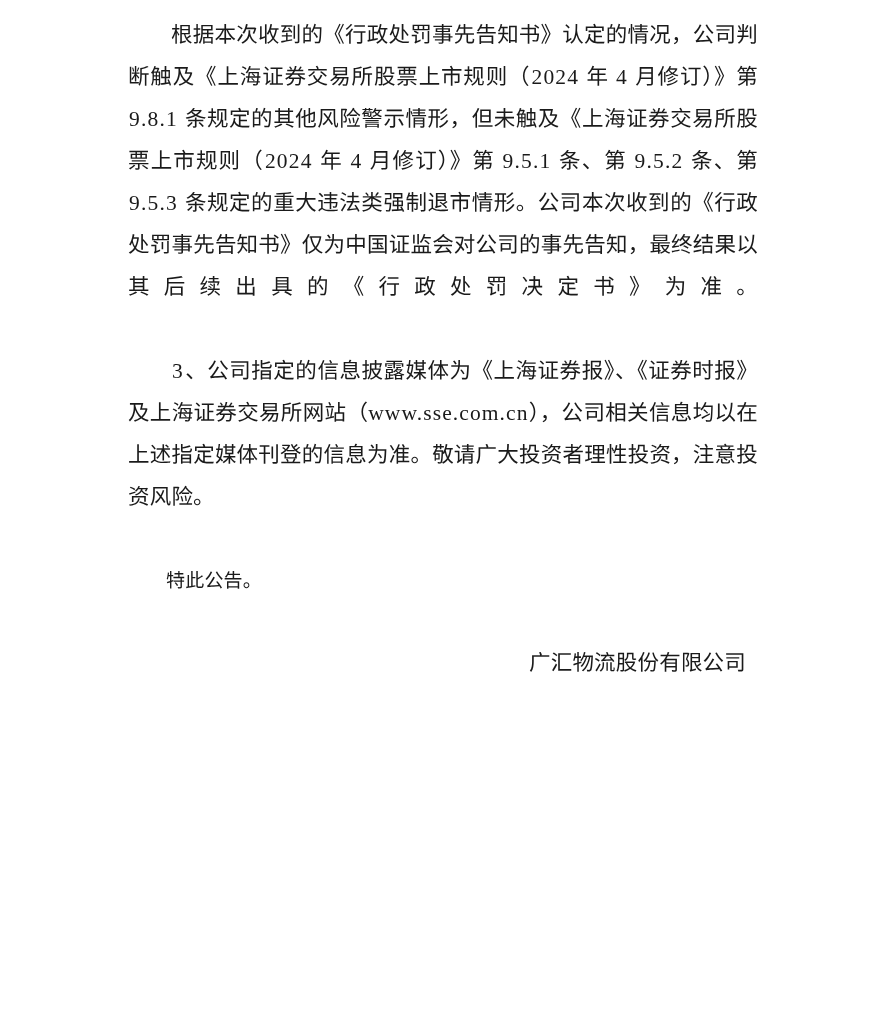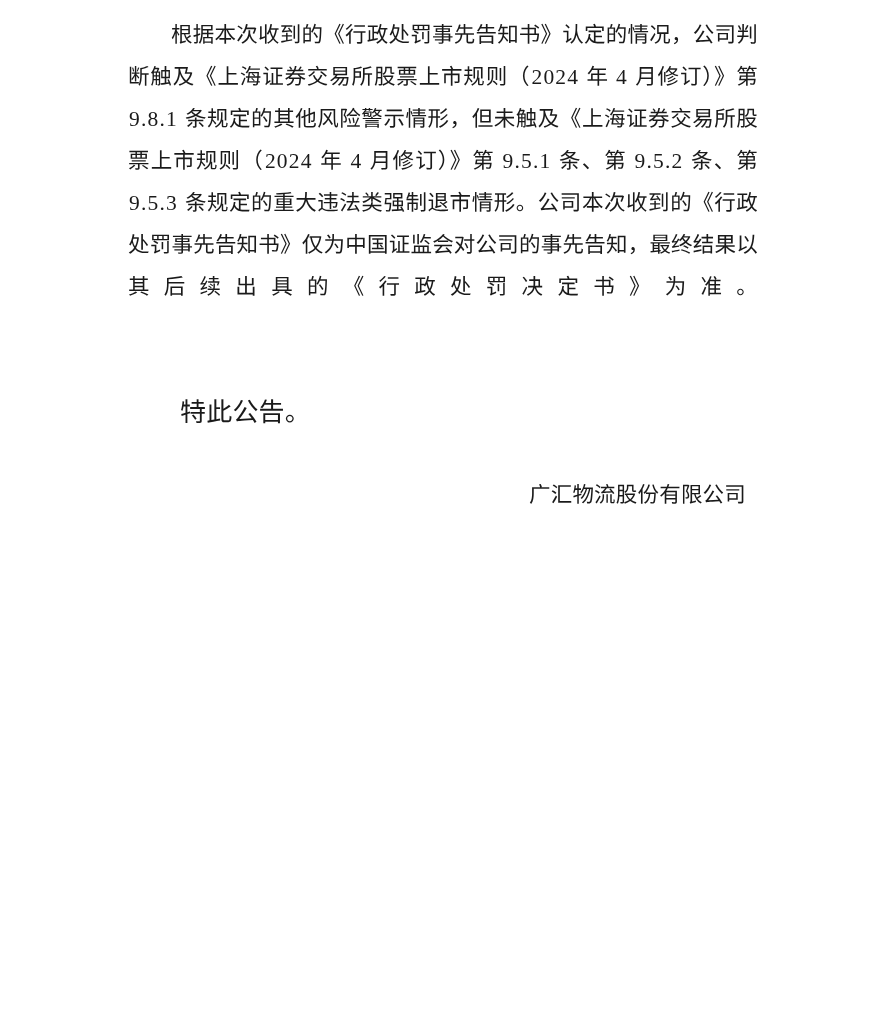--- a/index.html
+++ b/index.html
@@ -52,21 +52,21 @@
     height: 42px;
   }
 
   .spacer-sm {
     height: 40px;
   }
 
   
   .closing {
     margin: 0;
-    font-size: 26px;
+    font-size: 19px;
     line-height: 42px;
     text-indent: 2em;
     letter-spacing: 0.2px;
   }
 
   
   .signature {
     margin: 0;
     text-align: right;
     padding-right: 12px;
@@ -93,20 +93,21 @@
 </style>
 </head>
 <body>
 
 <div class="page">
   <div class="content">
 
     <p class="para">根据本次收到的《行政处罚事先告知书》认定的情况，公司判断触及《上海证券交易所股票上市规则（<span class="num">2024</span> 年 <span class="num">4</span> 月修订）》第 <span class="num">9.8.1</span> 条规定的其他风险警示情形，但未触及《上海证券交易所股票上市规则（<span class="num">2024</span> 年 <span class="num">4</span> 月修订）》第 <span class="num">9.5.1</span> 条、第 <span class="num">9.5.2</span> 条、第 <span class="num">9.5.3</span> 条规定的重大违法类强制退市情形。公司本次收到的《行政处罚事先告知书》仅为中国证监会对公司的事先告知，最终结果以其后续出具的《行政处罚决定书》为准。</p>
 
 
+    <p class="para no-stretch"><span class="num">3</span>、公司指定的信息披露媒体为《上海证券报》、《证券时报》及上海证券交易所网站（<span class="url">www.sse.com.cn</span>），公司相关信息均以在上述指定媒体刊登的信息为准。敬请广大投资者理性投资，注意投资风险。</p>
 
     <div class="spacer"></div>
 
     <p class="closing">特此公告。</p>
 
     <div class="spacer-sm"></div>
 
     <div class="signature">
       <div class="sig-line">广汇物流股份有限公司</div>
 

